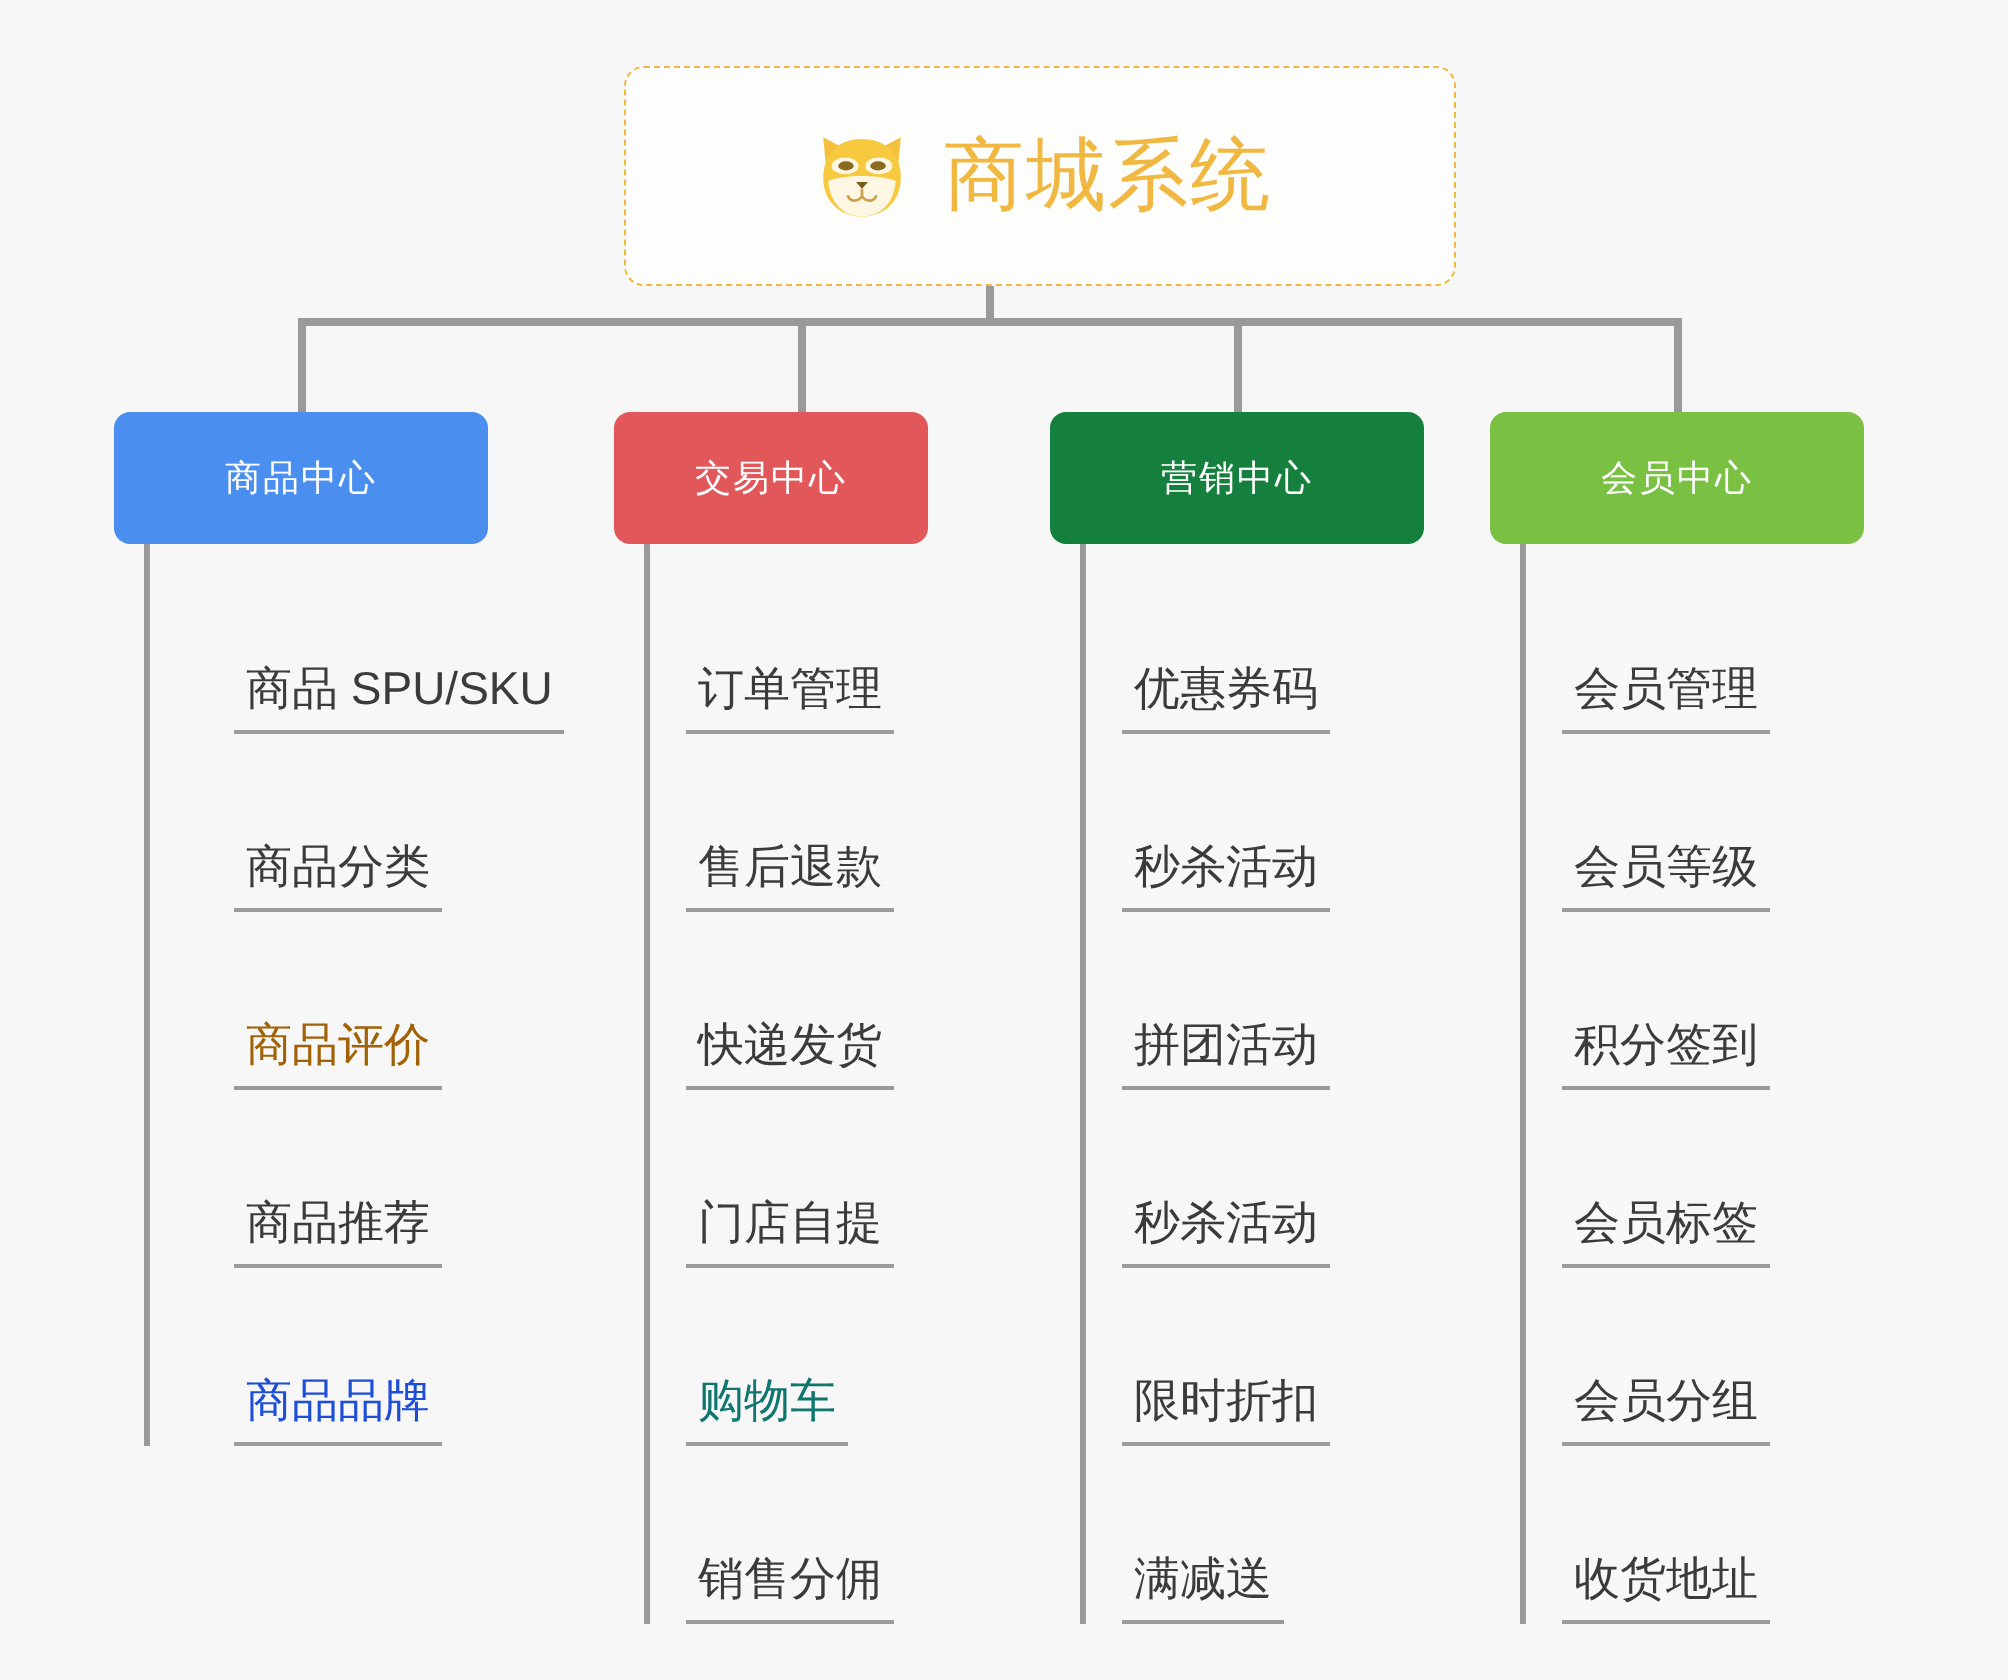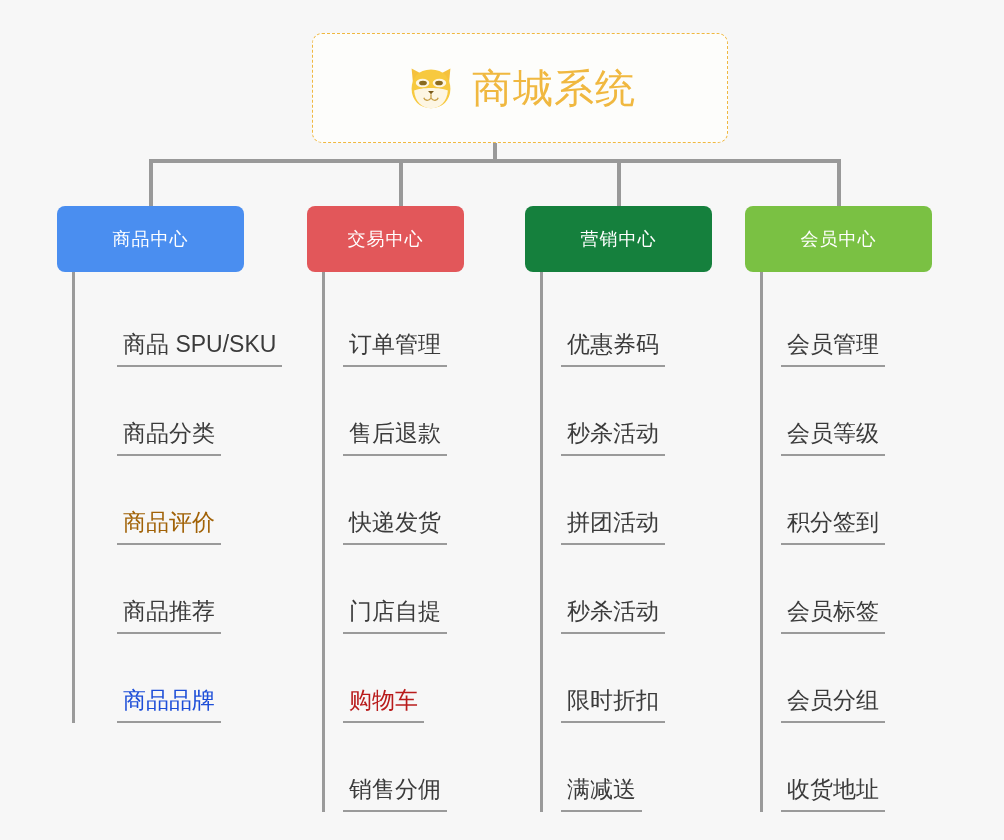--- a/index.html
+++ b/index.html
@@ -209,21 +209,21 @@
       <div class="leaf">
           <span class="leaf-label" style="color: rgb(59, 59, 59); border-bottom-color: rgb(154, 154, 154);">售后退款</span>
         </div>
       <div class="leaf">
           <span class="leaf-label" style="color: rgb(59, 59, 59); border-bottom-color: rgb(154, 154, 154);">快递发货</span>
         </div>
       <div class="leaf">
           <span class="leaf-label" style="color: rgb(59, 59, 59); border-bottom-color: rgb(154, 154, 154);">门店自提</span>
         </div>
       <div class="leaf">
-          <span class="leaf-label" style="color: #b91c1c; border-bottom-color: rgb(154, 154, 154);">购物车</span>
+          <span class="leaf-label" style="color: #0f766e; border-bottom-color: rgb(154, 154, 154);">购物车</span>
         </div>
       <div class="leaf">
           <span class="leaf-label" style="color: rgb(59, 59, 59); border-bottom-color: rgb(154, 154, 154);">销售分佣</span>
         </div>
     </div>
   </div>
 
   <div class="branch b2">
     <div class="branch-header" style="background: #15803d;">
       <span>营销中心</span>

